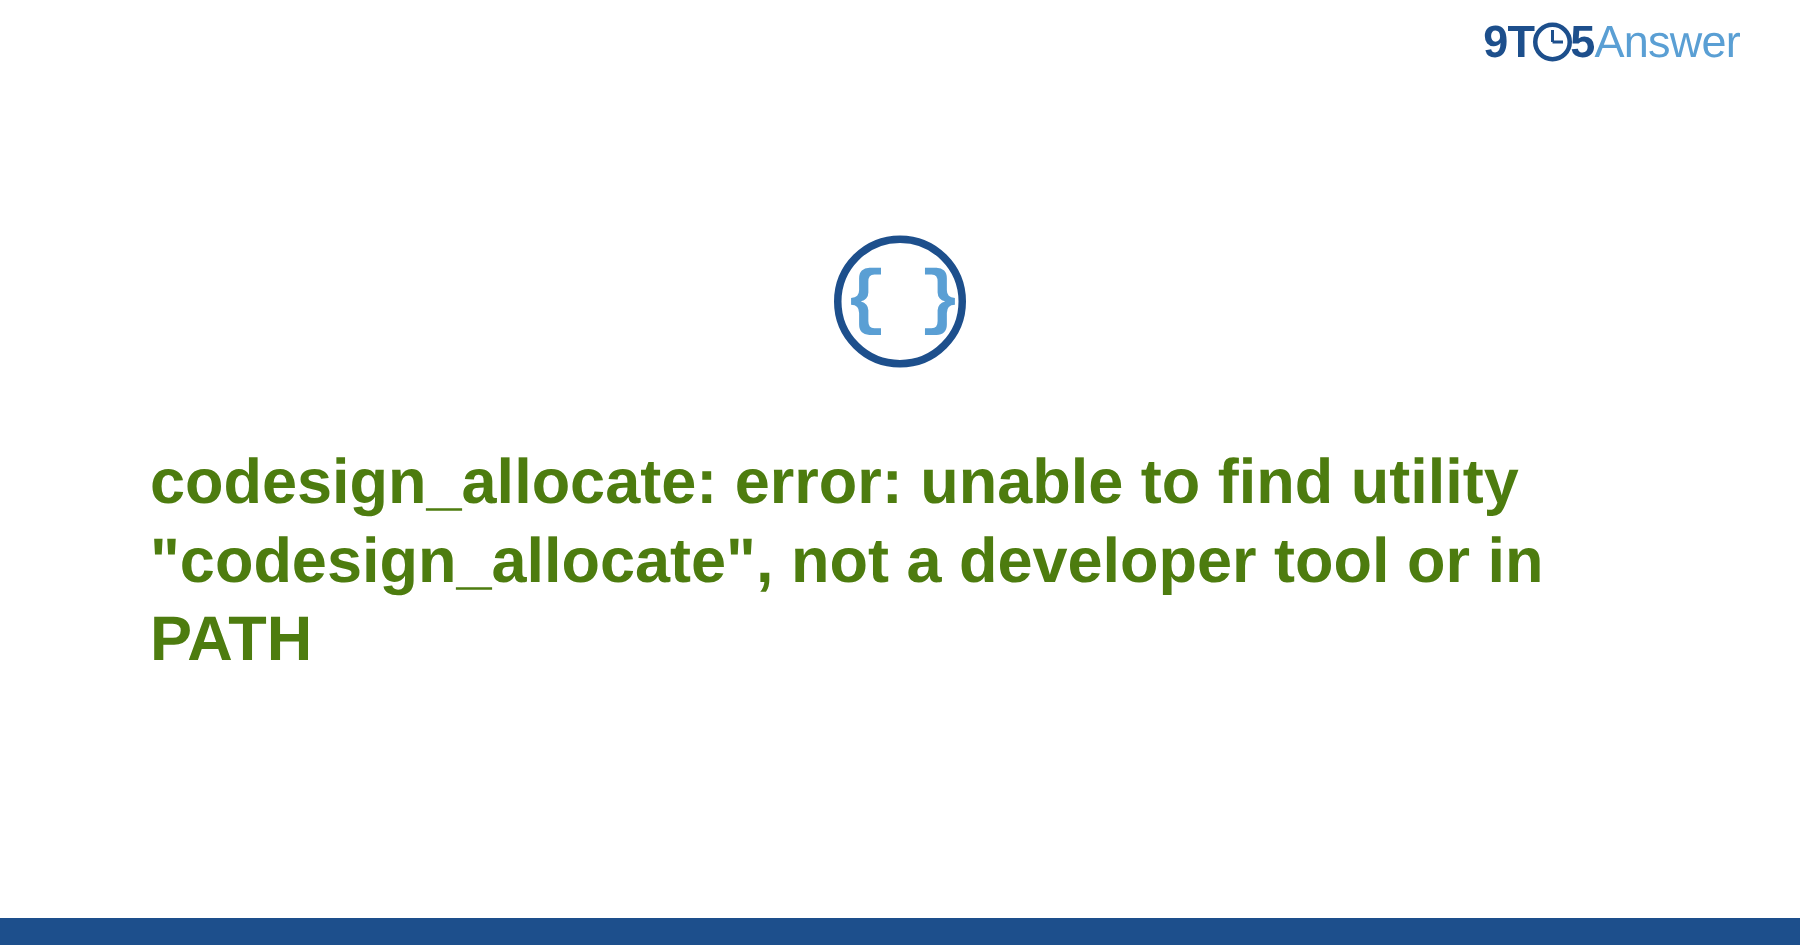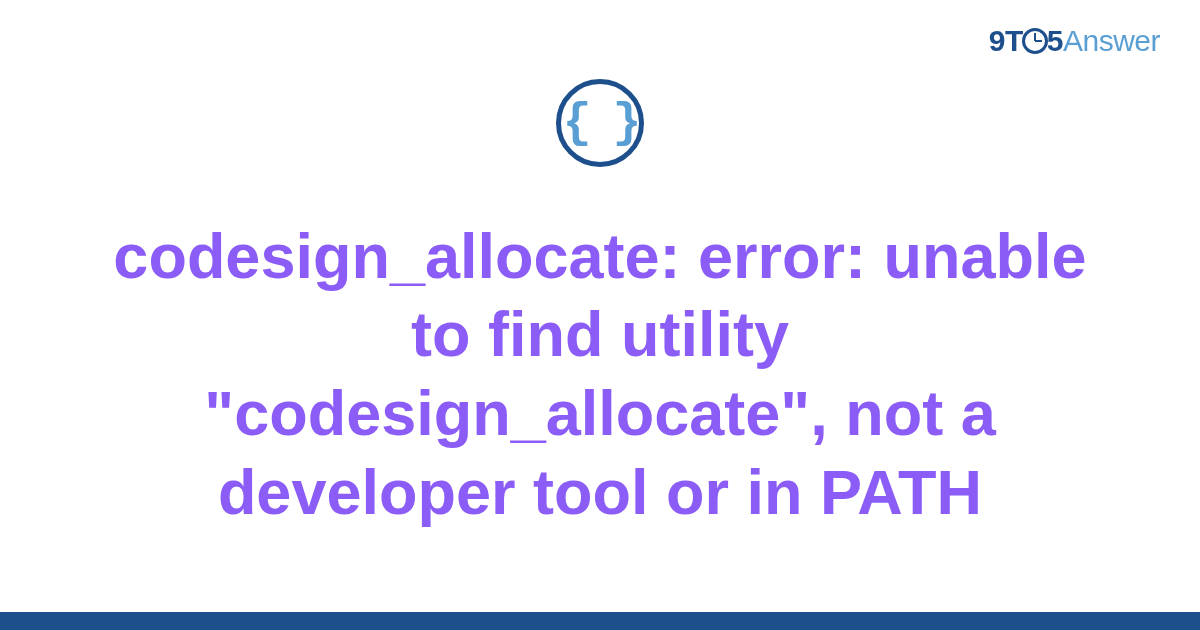--- a/index.html
+++ b/index.html
@@ -10,21 +10,21 @@
     body {
       width: 1200px;
       height: 630px;
       background: #ffffff;
       font-family: Arial, Helvetica, sans-serif;
       position: relative;
       overflow: hidden;
     }
     .logo {
       position: absolute;
-      top: 24px;
+      top: 12px;
       right: 40px;
       font-size: 30px;
       font-weight: 500;
       letter-spacing: -0.5px;
       margin-left: 40px;
     }
     .logo .nine {
       color: #1d4f8c;
       font-weight: 600;
     }
@@ -93,24 +93,24 @@
     }
     .braces {
       font-size: 48px;
       font-weight: 700;
       color: #5a9fd4;
       font-family: 'Courier New', monospace;
       letter-spacing: -4px;
       line-height: 1;
     }
     .title {
-      font-size: 63px;
+      font-size: 42px;
       font-weight: 700;
-      color: #8b5cf6;
-      text-align: center;
+      color: #4d7c0f;
+      text-align: left;
       line-height: 1.25;
       max-width: 1000px;
     }
     .footer-bar {
       position: absolute;
       bottom: 0;
       left: 0;
       width: 100%;
       height: 18px;
       background: #1d4f8c;

